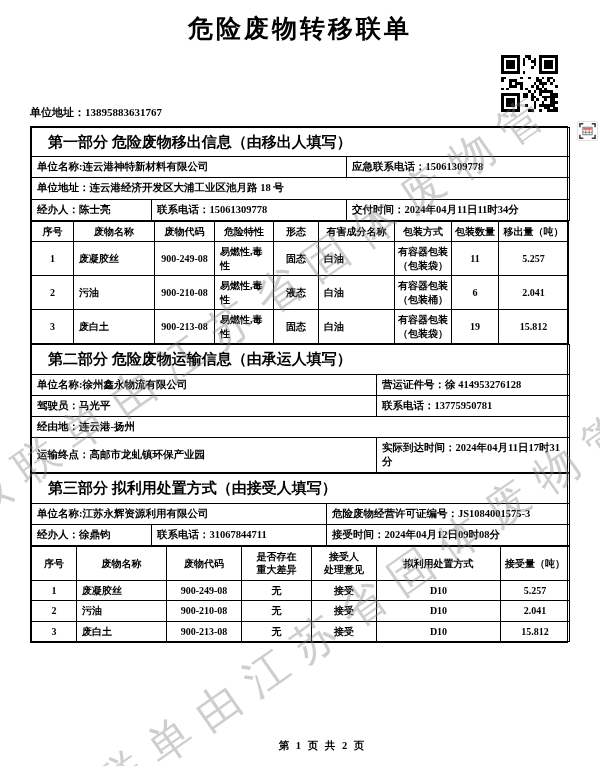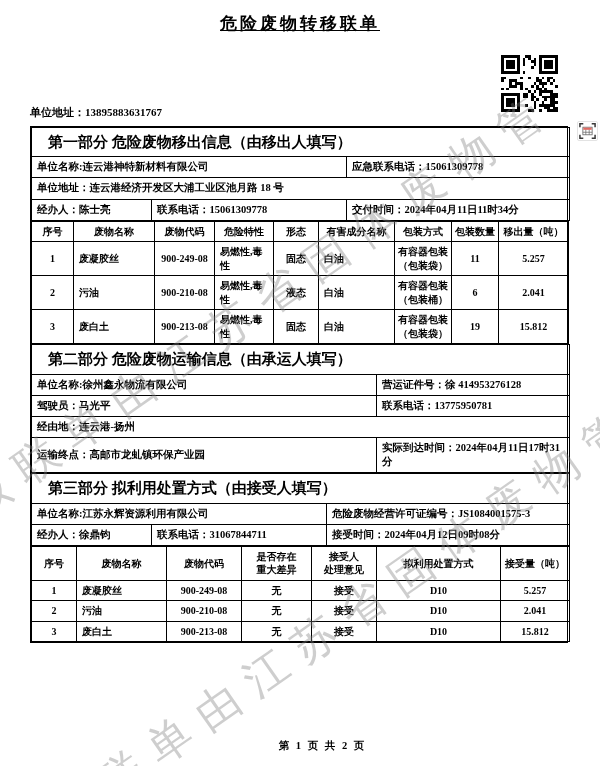--- a/index.html
+++ b/index.html
@@ -6,21 +6,21 @@
   html,body { background:#ffffff; }
   body {
     width:600px; height:766px; position:relative; overflow:hidden;
     font-family:"Liberation Serif","DejaVu Serif",serif;
     color:#000;
   }
   .page { position:absolute; inset:0; }
 
   .doc-title {
     position:absolute; top:12px; left:0; width:100%;
-    text-align:center; font-size:17px; font-weight:700; letter-spacing:3px;text-decoration:underline;
+    text-align:center; font-size:25px; font-weight:700; letter-spacing:3px;
   }
 
   .qr { position:absolute; left:501px; top:55px; width:57px; height:57px; }
 
   .form-no {
     position:absolute; left:30px; top:105px;
     font-size:11px; font-weight:700;
   }
 
   .scan-btn {

